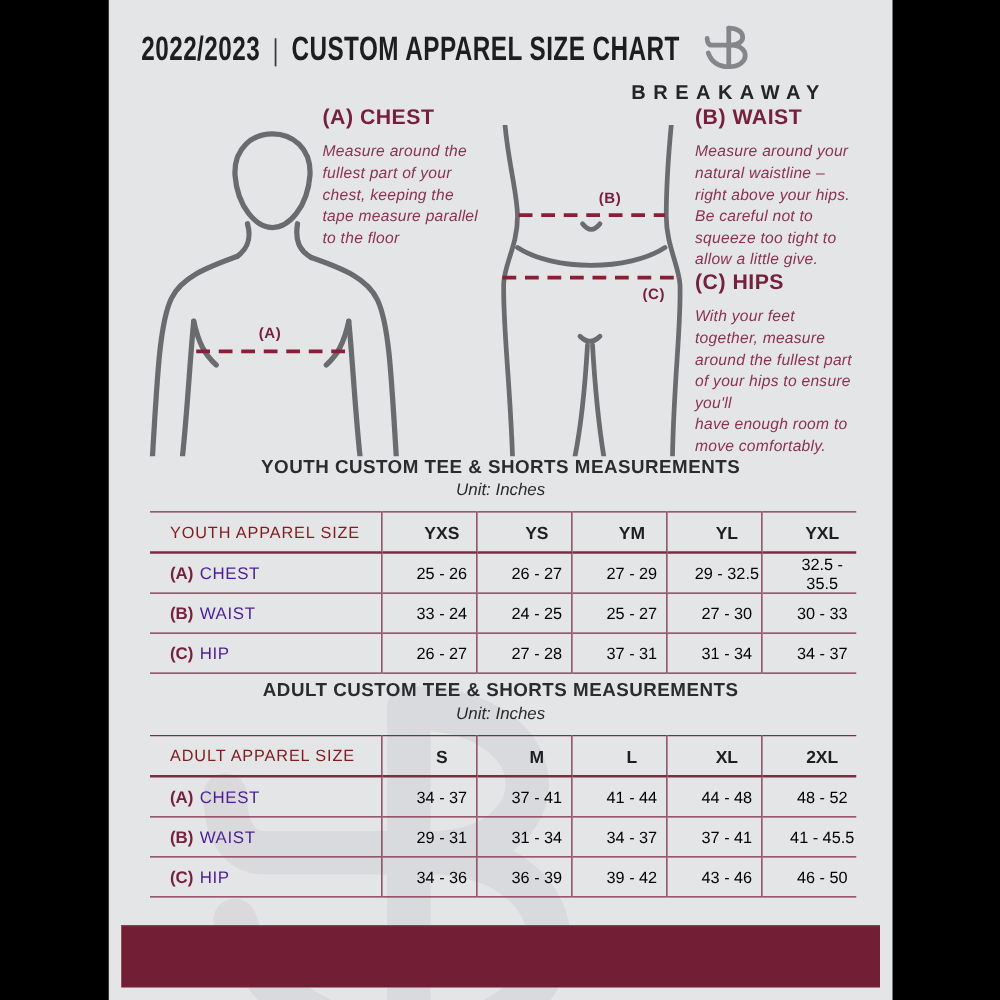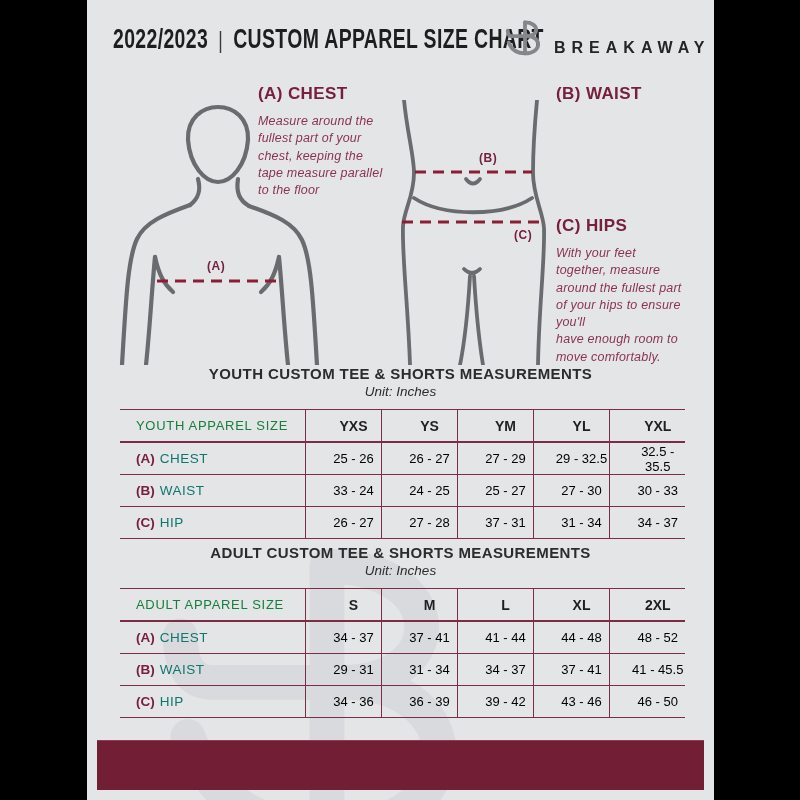--- a/index.html
+++ b/index.html
@@ -13,21 +13,21 @@
     background:#e4e5e7; overflow:hidden;
   }
   
   .hdr-left {
     position:absolute; left:26px; top:24px; white-space:nowrap;
     font-weight:bold; font-size:27px; color:#1e1e1e; letter-spacing:0.5px;
     transform:scaleX(0.72); transform-origin:left center;
   }
   .hdr-divider { font-weight:normal; color:#3a3a3a; margin:0 14px; font-size:24px; }
   .hdr-right {
-    position:absolute; left:418px; top:17px; display:flex; align-items:flex-end; gap:9px;
+    position:absolute; left:418px; top:17px; display:flex; align-items:center; gap:9px;flex-direction:column;
   }
   .brand {
     font-weight:bold; font-size:16px; letter-spacing:6px; color:#252525; white-space:nowrap;
   }
   
   .fig { position:absolute; }
   .fig path, .fig line { fill:none; stroke:#6a6b6f; stroke-width:4.2; stroke-linecap:round; }
   .fig .dash { stroke:#8b1e37; stroke-width:3; stroke-dasharray:11 7; stroke-linecap:butt; }
   .fig2 path { stroke-width:3.8; }
   .diagram-label {
@@ -54,27 +54,27 @@
     position:absolute; left:33px; width:565px; border-collapse:collapse; table-layout:fixed;
     border-top:1.8px solid #7c2d44; border-bottom:1.8px solid #7c2d44;
   }
   .size-table th, .size-table td { height:31px; padding:0; }
   .size-table thead th { border-bottom:2.4px solid #7c2d44; }
   .size-table tbody td { border-bottom:1.5px solid #7c2d44; }
   .size-table tbody tr:last-child td { border-bottom:none; }
   .size-table th.size, .size-table td.range { border-left:1.5px solid #7c2d44; text-align:center;padding-left:21px; }
   .size-table th.label-col {
     text-align:left; padding-left:16px; font-weight:normal;
-    font-size:13px; letter-spacing:0.7px; color:#15803d;
+    font-size:13px; letter-spacing:0.7px; color:#7f1d1d;
   }
   .size-table th.size { font-size:14px; font-weight:bold; color:#1f1f1f; }
   .size-table td.range { font-size:13px; color:#000000; }
   .size-table td.row-label { text-align:left; padding-left:16px; font-size:13.5px; }
   .size-table .pfx { color:#77203c; font-weight:bold; margin-right:5px; }
-  .size-table .rname { color:#0f766e; letter-spacing:0.5px; }
+  .size-table .rname { color:#4c1d95; letter-spacing:0.5px; }
   
   .watermark { position:absolute; left:70px; top:520px; opacity:0.5; }
   .watermark path { fill:none; stroke:#cfd0d4; stroke-width:4.5; stroke-linecap:round; }
   .footer-bar {
     position:absolute; left:10px; top:740px; width:607px; height:49px;
     background:#721f35; border-top:1px solid #8d3c52;
   }
   .logo-mark path { fill:none; stroke:#85868a; stroke-width:4.2; stroke-linecap:round; }
 </style>
 </head>
@@ -133,20 +133,26 @@
   <div class="sec" style="left:171px; top:84px; width:155px;">
     <div class="sec-heading">(A) CHEST</div>
     <div class="sec-body">Measure around the
 fullest part of your
 chest, keeping the
 tape measure parallel
 to the floor</div>
   </div>
   <div class="sec" style="left:469px; top:84px; width:165px;">
     <div class="sec-heading">(B) WAIST</div>
+    <div class="sec-body">Measure around your
+natural waistline –
+right above your hips.
+Be careful not to
+squeeze too tight to
+allow a little give.</div>
   </div>
   <div class="sec" style="left:469px; top:216px; width:165px;">
     <div class="sec-heading">(C) HIPS</div>
     <div class="sec-body">With your feet
 together, measure
 around the fullest part
 of your hips to ensure
 you'll
 have enough room to
 move comfortably.</div>

